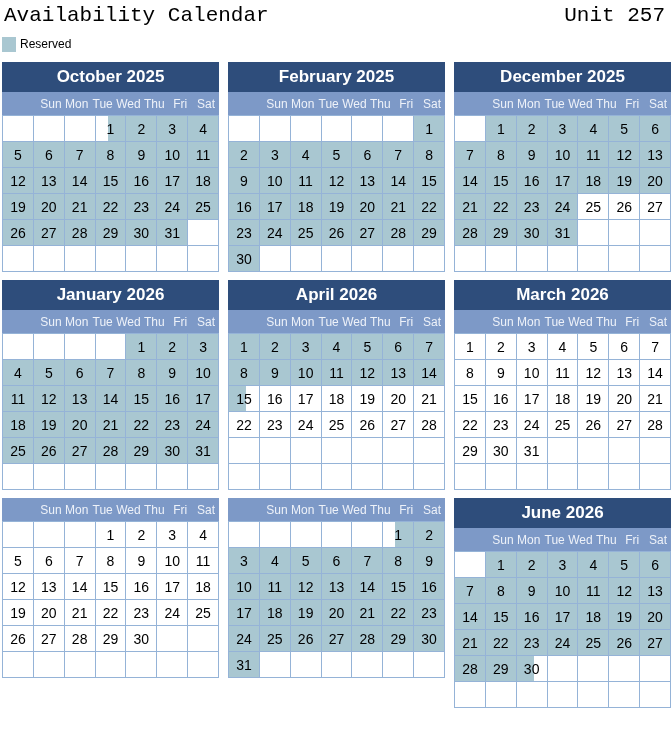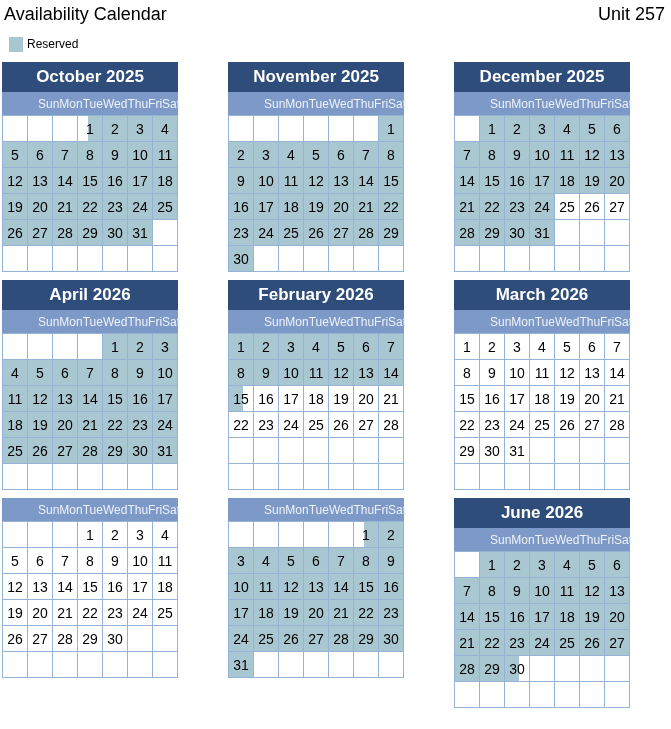--- a/index.html
+++ b/index.html
@@ -8,37 +8,37 @@
     width:671px; height:729px;
     font-family:"Liberation Sans", sans-serif;
     color:#000;
     padding:2px 0 0 2px;
     overflow:hidden;
   }
   .top-bar {
     display:flex; justify-content:space-between; align-items:flex-start;
     padding:2px 6px 0 2px; height:30px;
   }
-  .page-title, .unit-label { font-size:18px; color:#000; }
+  .page-title, .unit-label { font-size:21px; color:#000;font-family:Liberation Mono, monospace; }
   .legend-row {
     display:flex; align-items:center; gap:4px;
-    height:20px; margin:2px 0 8px 7px;
+    height:20px; margin:2px 0 8px 0;
   }
   .legend-swatch {
     width:14px; height:15px; display:inline-block;
     background:var(--reserved);
   }
   .legend-label { font-size:12px; color:#000; }
 
   .months {
     display:grid;
     grid-template-columns:repeat(3, 219px);
     column-gap:7px; row-gap:8px;
   }
-  .month { width:176px; }
+  .month { width:217px; }
   .month-title {
     background:var(--title-bg);
     color:#ffffff;
     font-weight:bold;
     font-size:17px;
     text-align:center;
     height:30px; line-height:30px;
   }
   .weekdays {
     display:grid; grid-template-columns:repeat(7,1fr);
@@ -132,21 +132,21 @@
         <div class="cell"></div>
         <div class="cell"></div>
         <div class="cell"></div>
         <div class="cell"></div>
         <div class="cell"></div>
         <div class="cell"></div>
         <div class="cell"></div>
       </div>
     </section>
     <section class="month">
-      <div class="month-title">November 2025</div>
+      <div class="month-title">February 2025</div>
       <div class="weekdays">
         <span>Sun</span>
         <span>Mon</span>
         <span>Tue</span>
         <span>Wed</span>
         <span>Thu</span>
         <span>Fri</span>
         <span>Sat</span>
       </div>
       <div class="cells">
@@ -244,21 +244,21 @@
         <div class="cell"></div>
         <div class="cell"></div>
         <div class="cell"></div>
         <div class="cell"></div>
         <div class="cell"></div>
         <div class="cell"></div>
         <div class="cell"></div>
       </div>
     </section>
     <section class="month">
-      <div class="month-title">April 2026</div>
+      <div class="month-title">January 2026</div>
       <div class="weekdays">
         <span>Sun</span>
         <span>Mon</span>
         <span>Tue</span>
         <span>Wed</span>
         <span>Thu</span>
         <span>Fri</span>
         <span>Sat</span>
       </div>
       <div class="cells">
@@ -300,21 +300,21 @@
         <div class="cell"></div>
         <div class="cell"></div>
         <div class="cell"></div>
         <div class="cell"></div>
         <div class="cell"></div>
         <div class="cell"></div>
         <div class="cell"></div>
       </div>
     </section>
     <section class="month">
-      <div class="month-title">February 2026</div>
+      <div class="month-title">April 2026</div>
       <div class="weekdays">
         <span>Sun</span>
         <span>Mon</span>
         <span>Tue</span>
         <span>Wed</span>
         <span>Thu</span>
         <span>Fri</span>
         <span>Sat</span>
       </div>
       <div class="cells">

